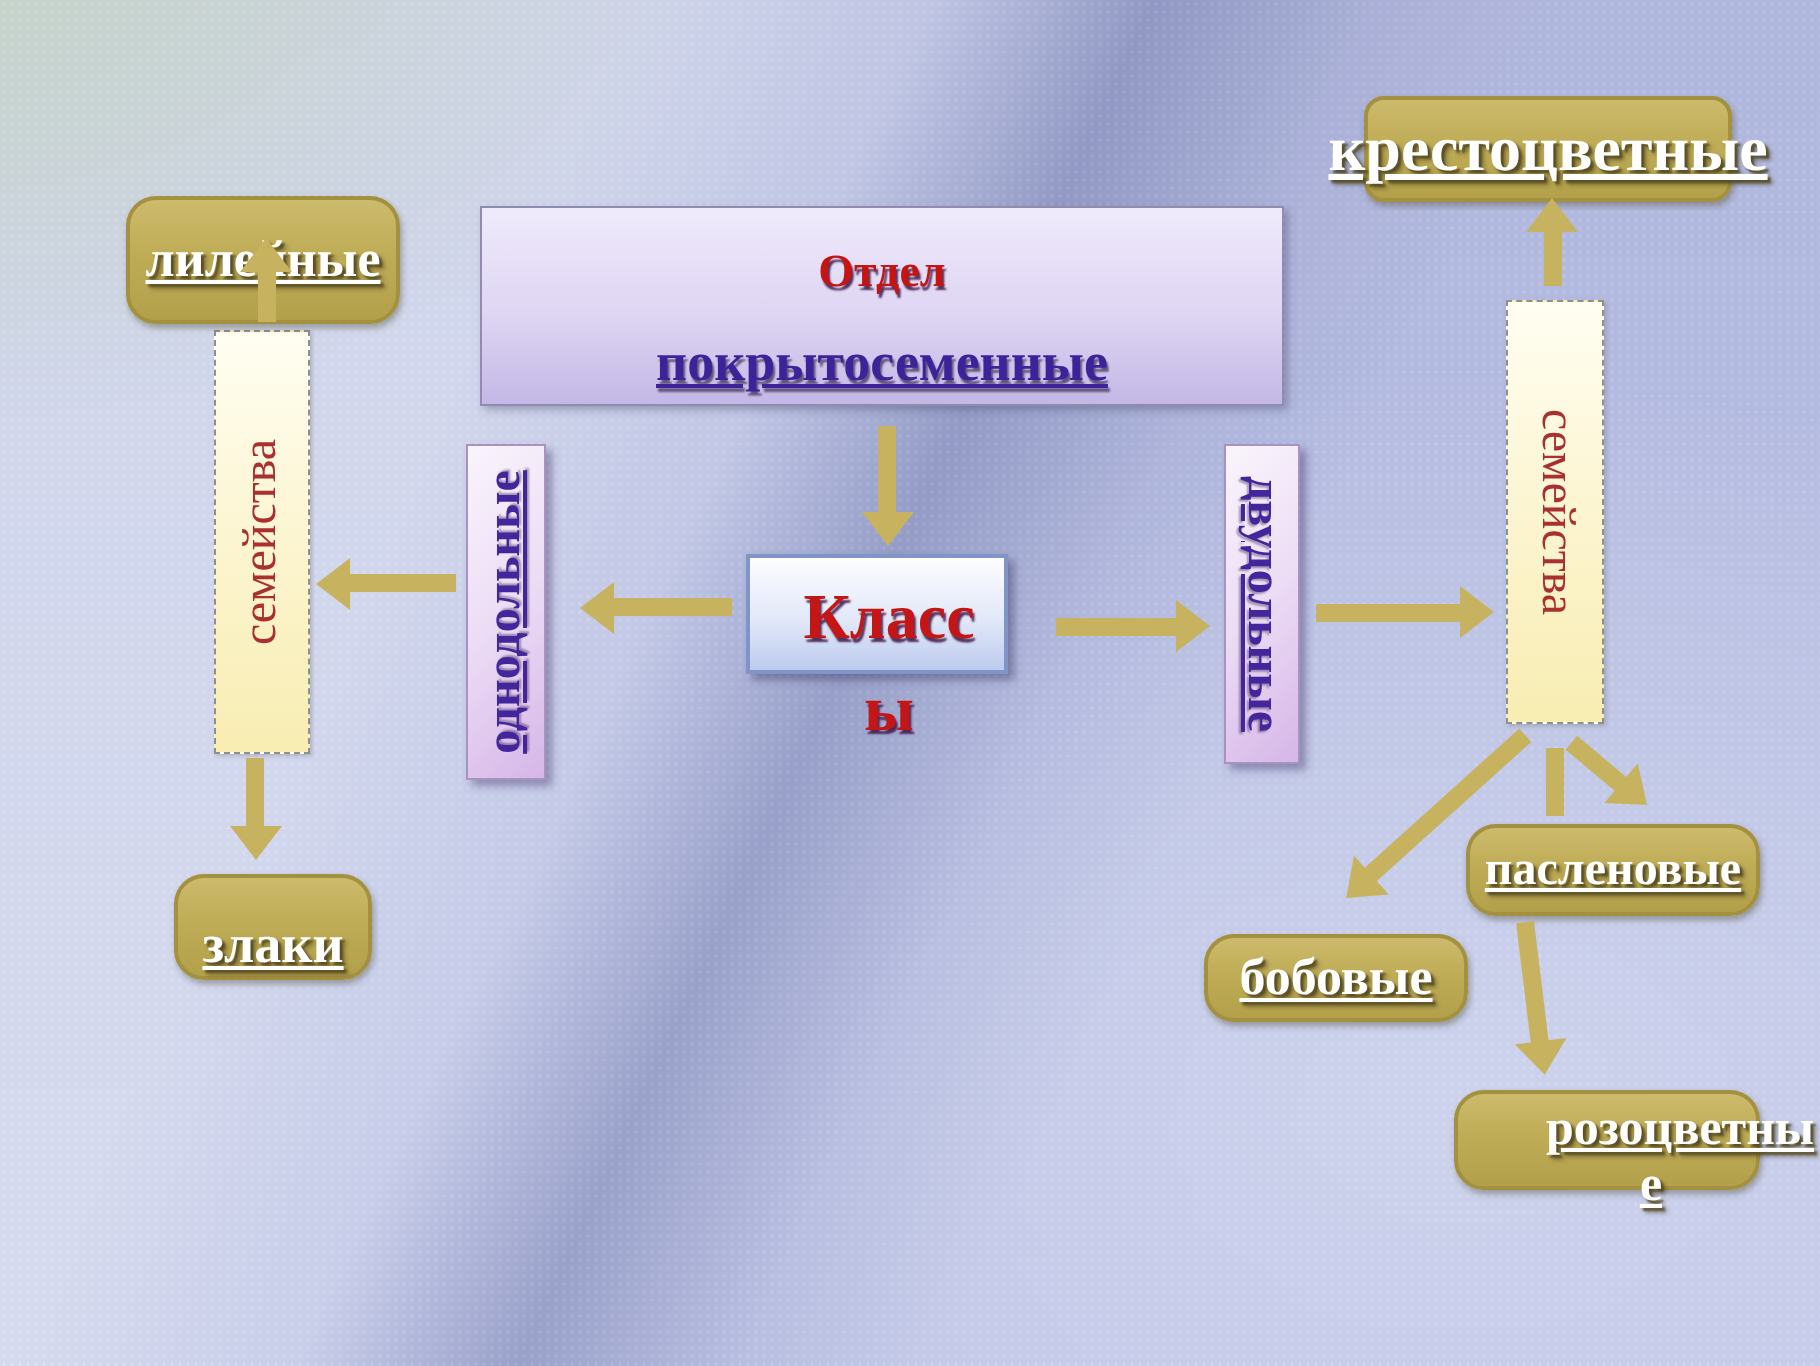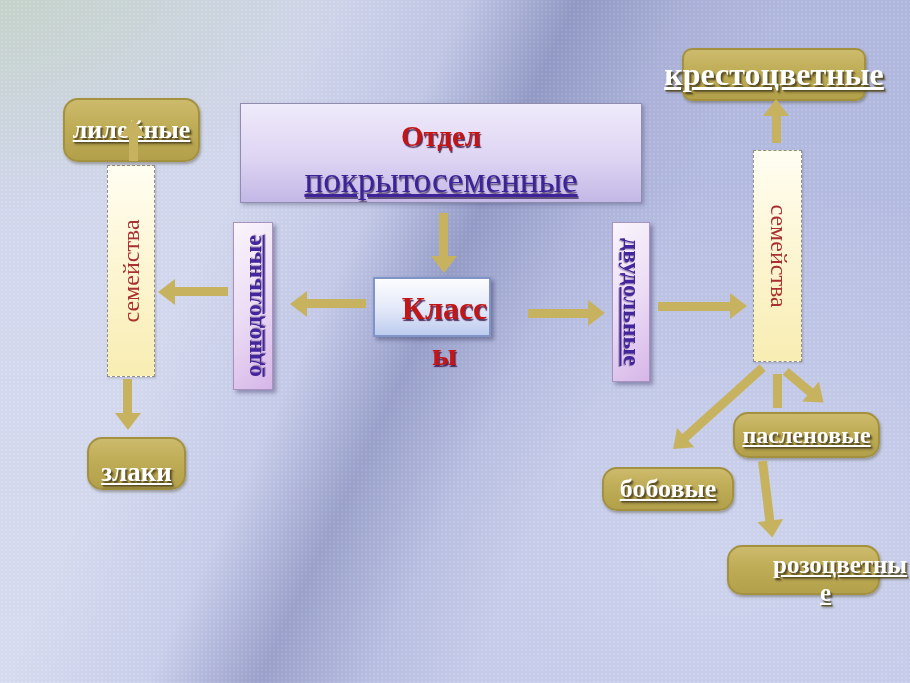--- a/index.html
+++ b/index.html
@@ -13,27 +13,27 @@
       radial-gradient(ellipse 760px 520px at 80% 80%, rgba(212,218,242,0.85), rgba(212,218,242,0) 70%),
       linear-gradient(180deg,#b4bbe0 0%,#bac1e6 55%,#c2c8ea 100%);
     background-size:4px 4px,auto,auto,auto,auto;}
   .box{position:absolute;box-sizing:border-box;text-align:center;}
 
   
   .title-box{left:240px;top:103px;width:402px;height:100px;
     background:linear-gradient(180deg,#efeafb 0%,#ded5f3 55%,#c3b8e6 100%);
     border:1px solid #8f8cae;box-shadow:2px 2px 4px rgba(60,60,100,.35);
     padding-top:10px;}
-  .title-top{display:block;font-size:29px;font-weight:bold;color:#c41414;
+  .title-top{display:block;font-size:23px;font-weight:bold;color:#c41414;
     text-shadow:1px 2px 1px rgba(60,20,70,.85);line-height:44px;}
-  .title-bottom{display:block;font-size:35px;font-weight:normal;color:#3c2399;
+  .title-bottom{display:block;font-size:27px;font-weight:bold;color:#3c2399;
     text-decoration:underline;text-shadow:1px 2px 1px rgba(30,10,50,.6);line-height:46px;}
 
   
-  .classes-box{left:373px;top:277px;width:118px;height:60px;
+  .classes-box{left:373px;top:277px;width:131px;height:60px;
     background:linear-gradient(180deg,#fdfdff 0%,#e2e8f8 55%,#bccbee 100%);
     border:2px solid #8094c8;box-shadow:3px 3px 4px rgba(40,40,80,.4);
     overflow:visible;}
   .classes-text{position:absolute;left:0;width:139px;top:6px;
     font-size:32px;font-weight:bold;color:#c41616;line-height:46px;
     text-shadow:1px 2px 1px rgba(60,20,70,.85);}
   .classes-text span{display:block;}
 
   
   .vclass{background:linear-gradient(135deg,#faf5fc 0%,#ecdcf5 50%,#d6b6e8 100%);

